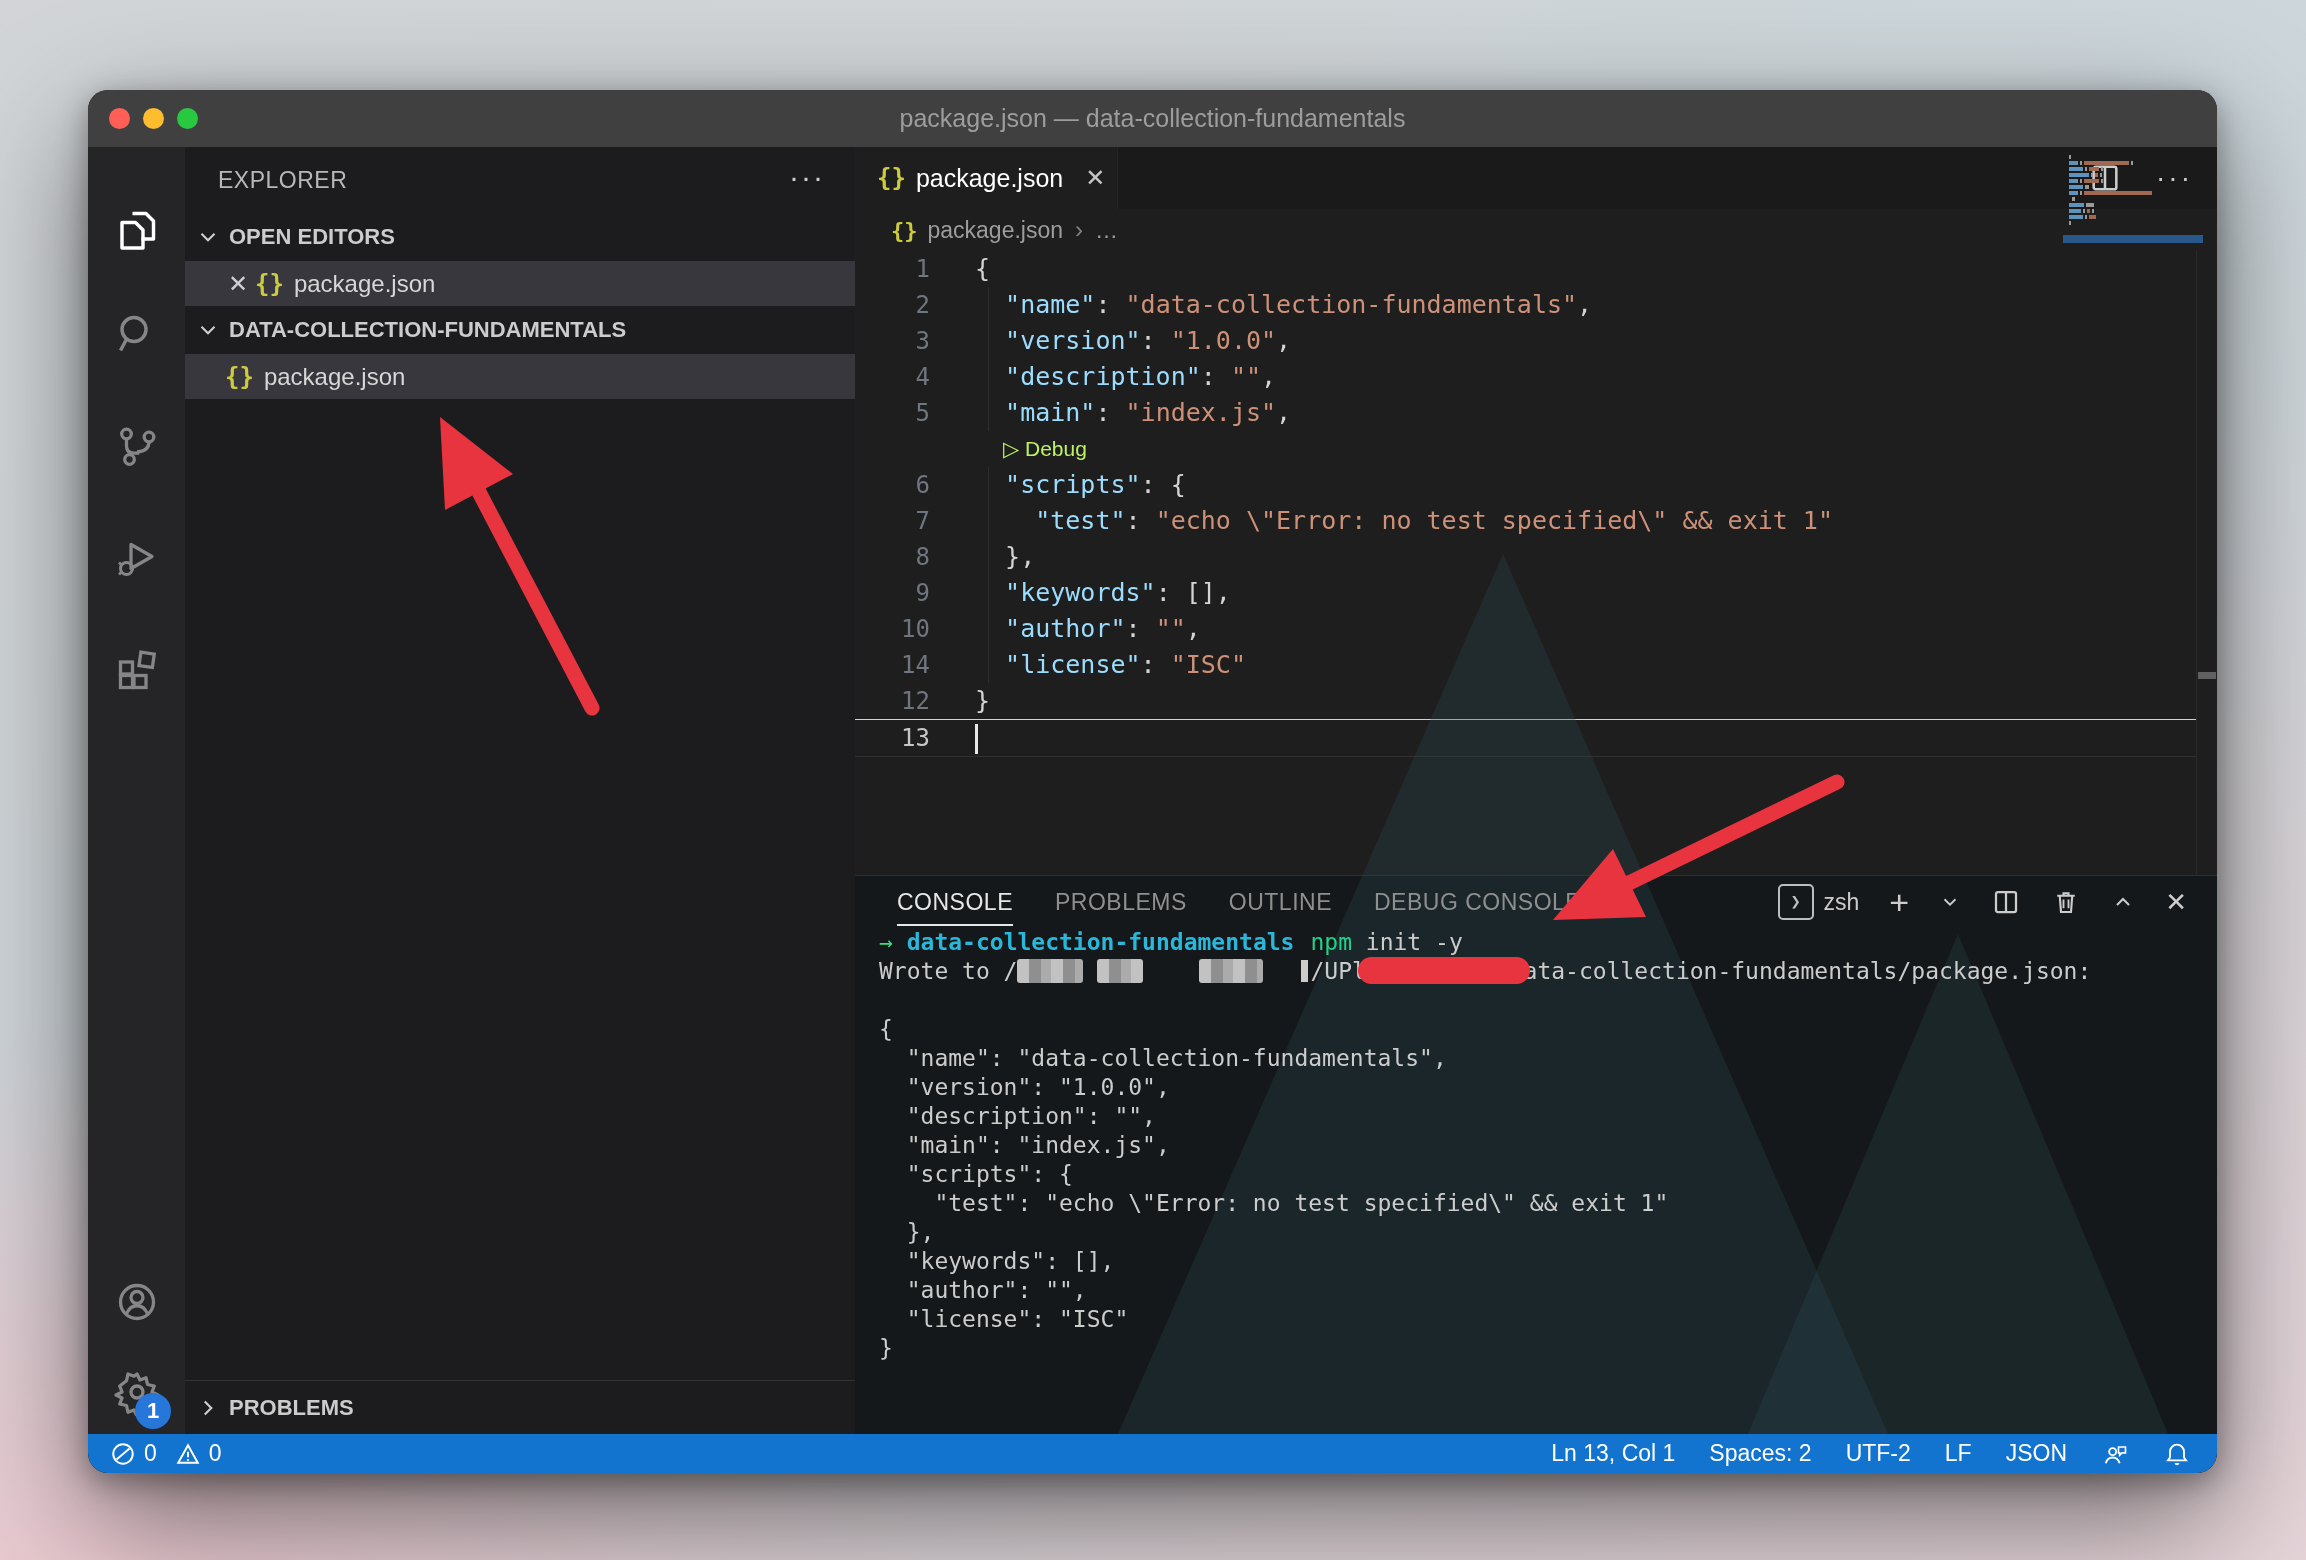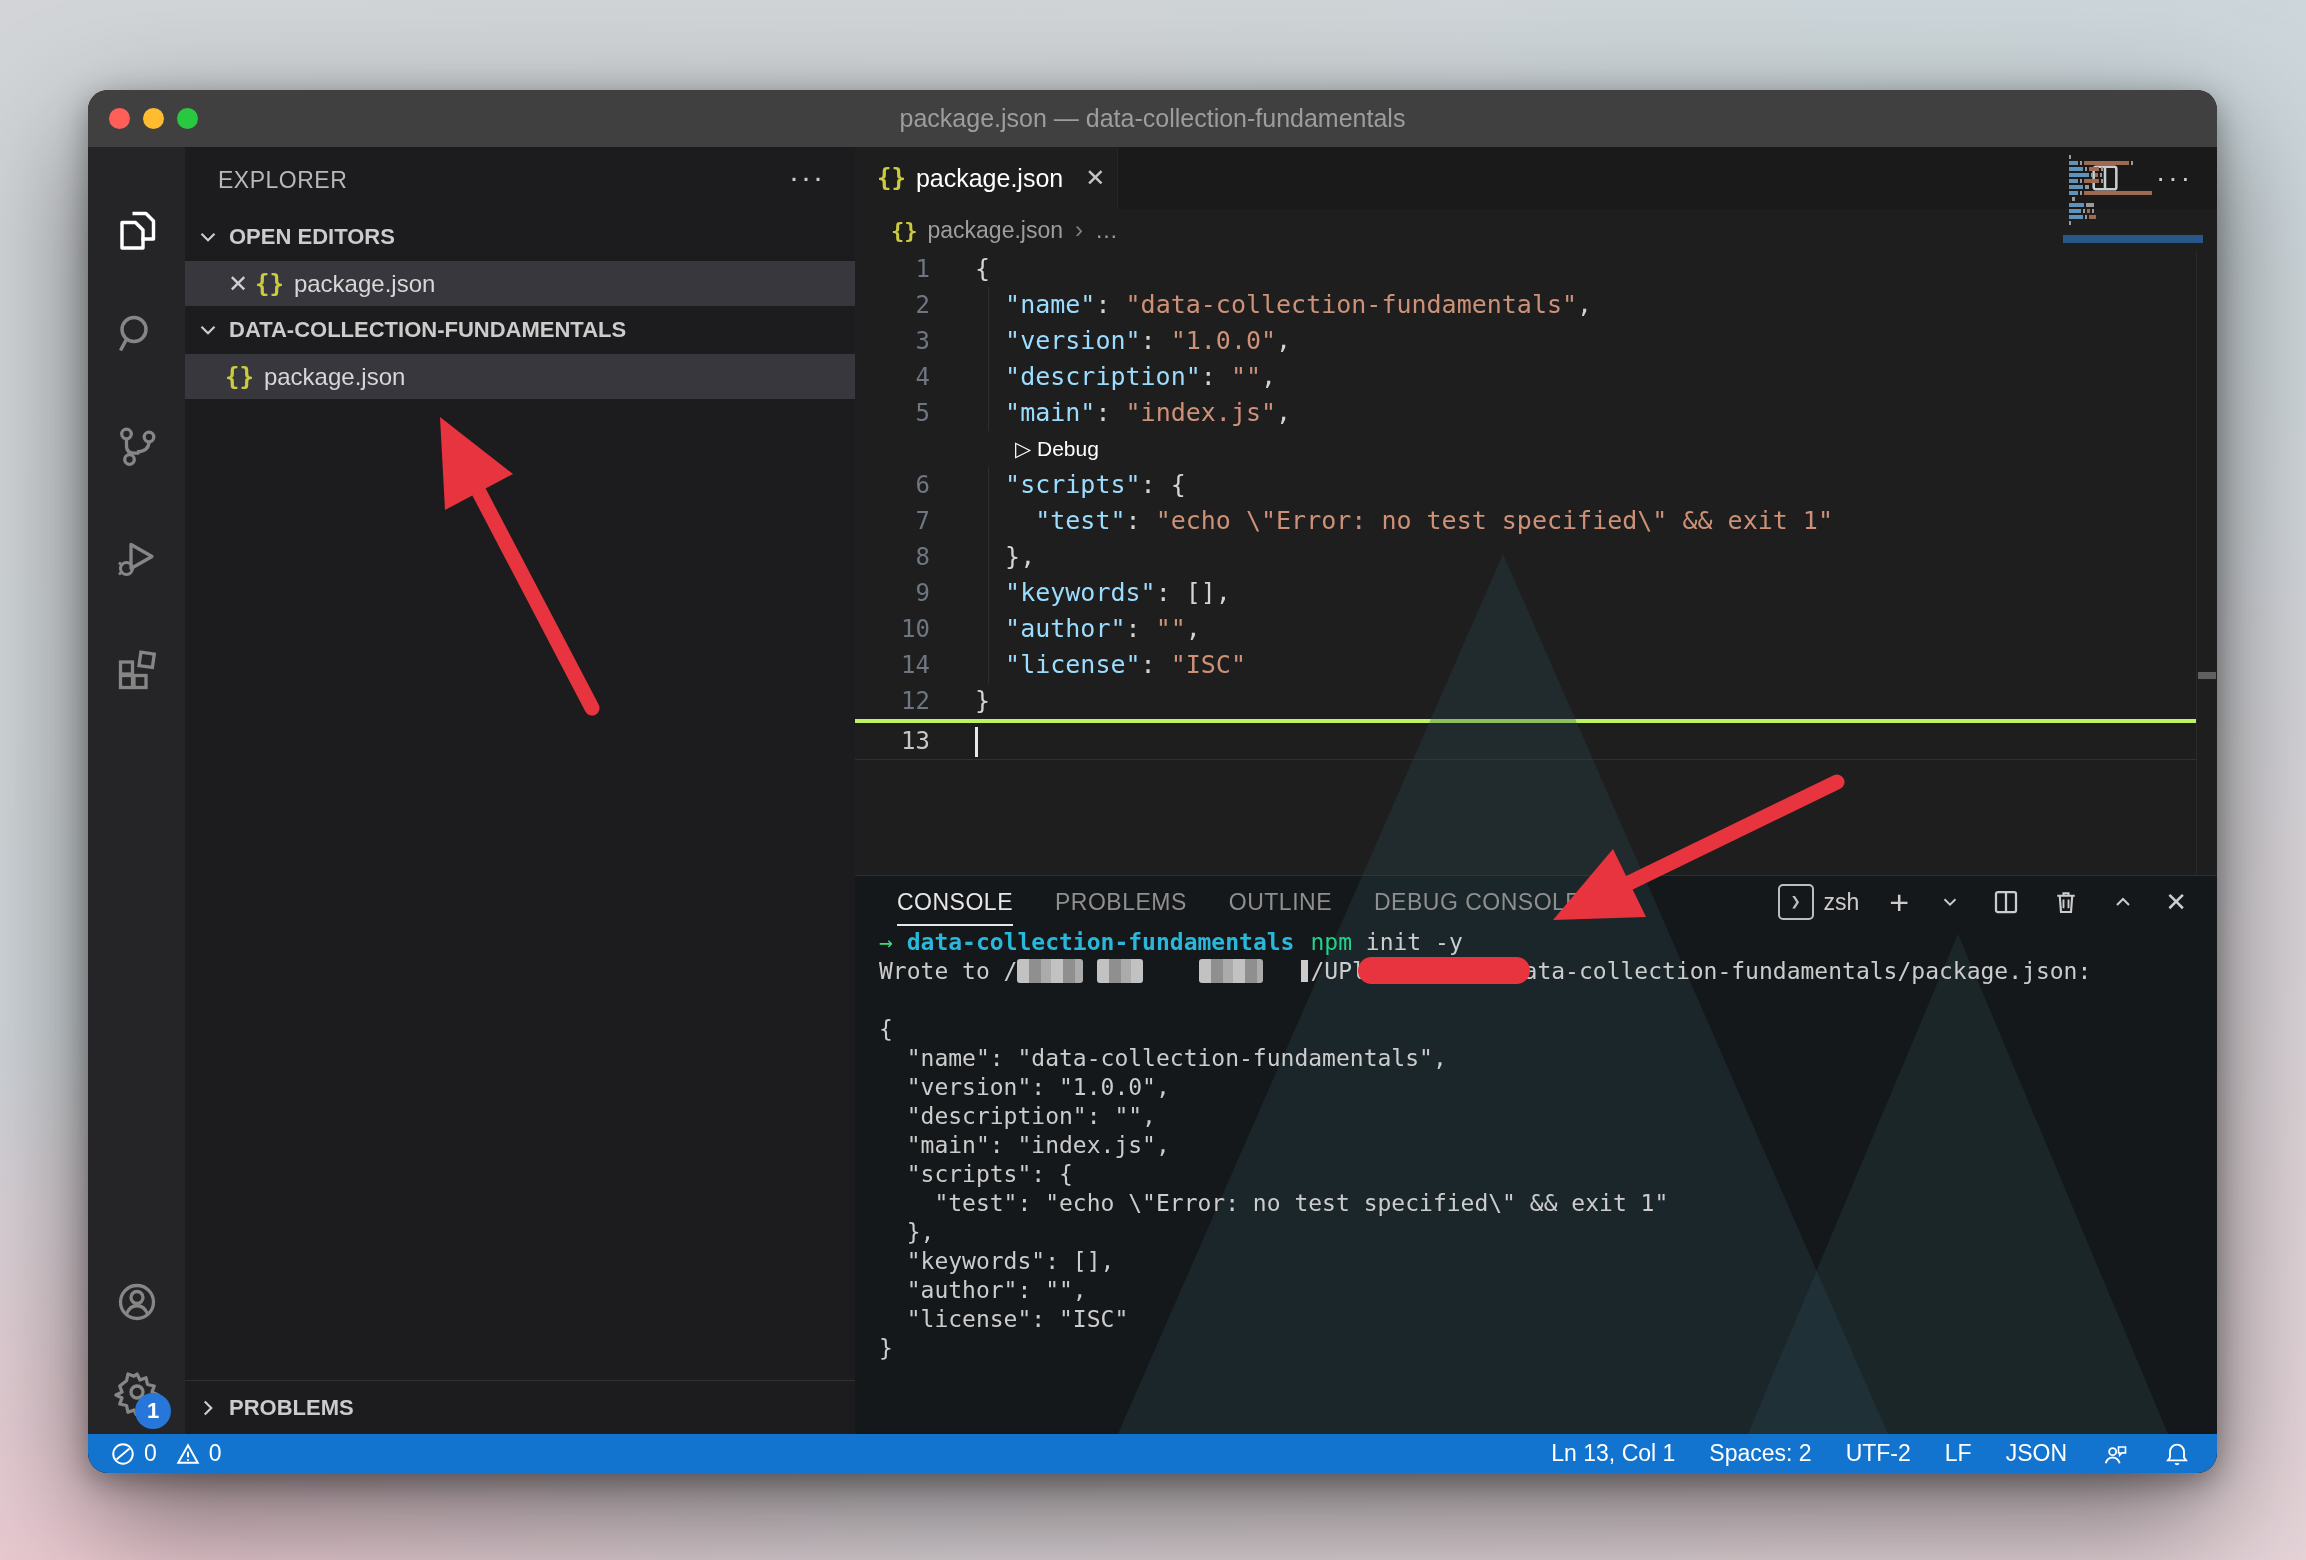--- a/index.html
+++ b/index.html
@@ -52,23 +52,23 @@
   #breadcrumb{position:absolute;left:0;top:62px;right:0;height:42px;display:flex;align-items:center;
     color:#9d9d9d;font-size:23px;background:#1e1e1e;}
   #breadcrumb .json-ico{font-size:22px;margin-left:36px;}
   #breadcrumb .bc-sep{margin:0 12px;color:#818181;font-size:24px;}
   #code-area{position:absolute;left:0;top:104px;right:20px;bottom:0;}
   .cl{position:relative;height:36px;line-height:36px;white-space:pre;
     font-family:"DejaVu Sans Mono",monospace;font-size:25px;}
   .cl .ln{position:absolute;left:0;width:75px;text-align:right;color:#6e7681;font-size:24px;}
   .cl .ltxt{position:absolute;left:120px;}
   .cl.cur .ln{color:#c6c6c6;}
-  .cl.cur{border-top:4px solid #bef264;border-bottom:1px solid #303031;}
+  .cl.cur{border-top:1px solid #bef264;border-bottom:1px solid #303031;}
   .cl.lens{height:36px;}
-  .cl .lens-txt{position:absolute;left:148px;color:#ffffff;font-size:21px;font-family:"Liberation Sans",sans-serif;margin-left:12px;}
+  .cl .lens-txt{position:absolute;left:148px;color:#bef264;font-size:21px;font-family:"Liberation Sans",sans-serif;}
   .tok-p{color:#d4d4d4;} .tok-k{color:#9cdcfe;} .tok-s{color:#ce9178;}
   .cursor-bar{display:inline-block;width:3px;height:30px;background:#e8e8e8;vertical-align:middle;}
   .indent-guide{position:absolute;left:133px;top:0;bottom:0;width:1px;background:#2e2e2e;}
   #minimap{position:absolute;right:24px;top:8px;width:124px;}
   .mrow{height:4px;margin-bottom:2px;white-space:nowrap;}
   .mrow span{display:inline-block;height:4px;margin-right:2px;vertical-align:top;}
   .m-k{background:#5f93bb;} .m-s{background:#a06a52;} .m-p{background:#9a9a9a;}
   #minimap-cursorline{position:absolute;left:-6px;right:-10px;height:8px;background:rgba(42,98,158,.85);}
   #scroll-gutter{position:absolute;right:0;top:104px;bottom:0;width:20px;border-left:1px solid #2a2a2b;}
   #scroll-thumb{position:absolute;right:1px;top:421px;width:18px;height:7px;background:#606060;}

